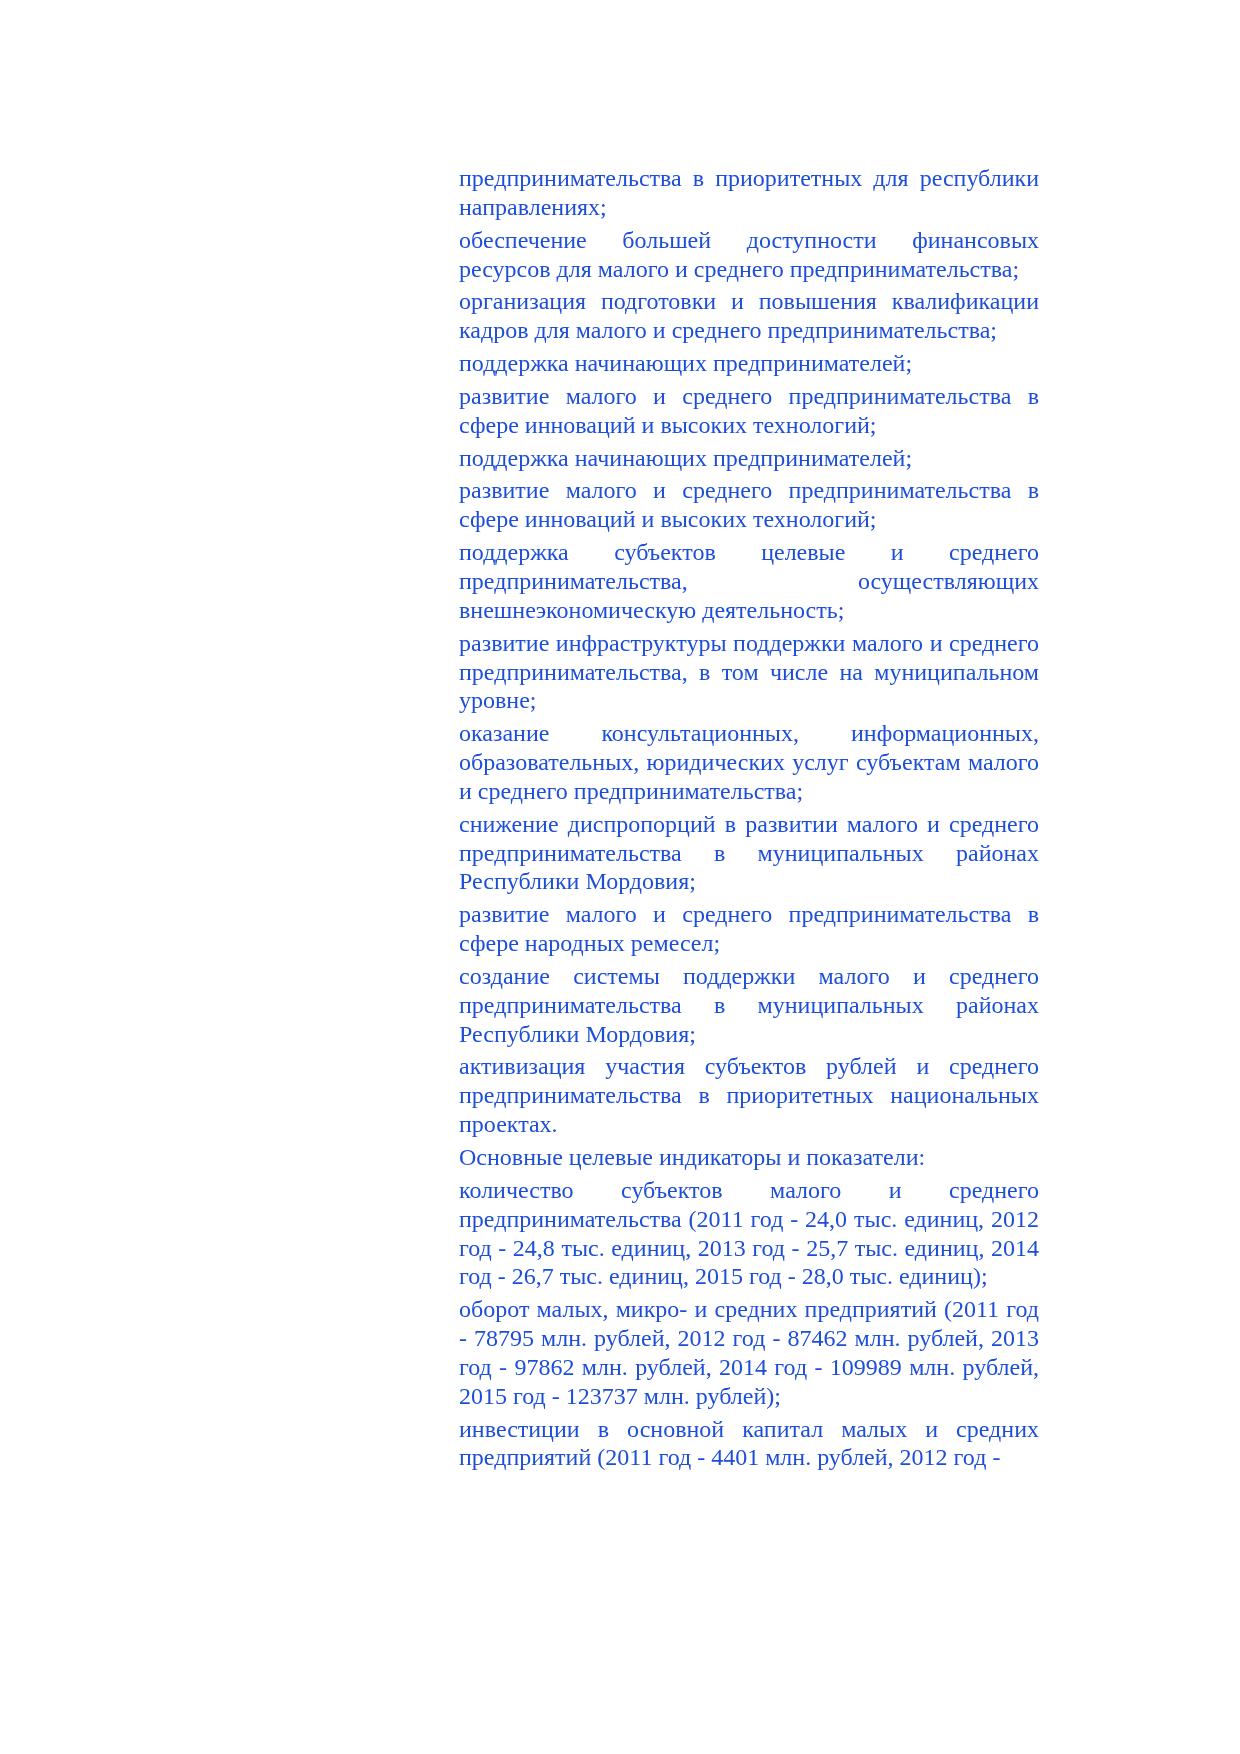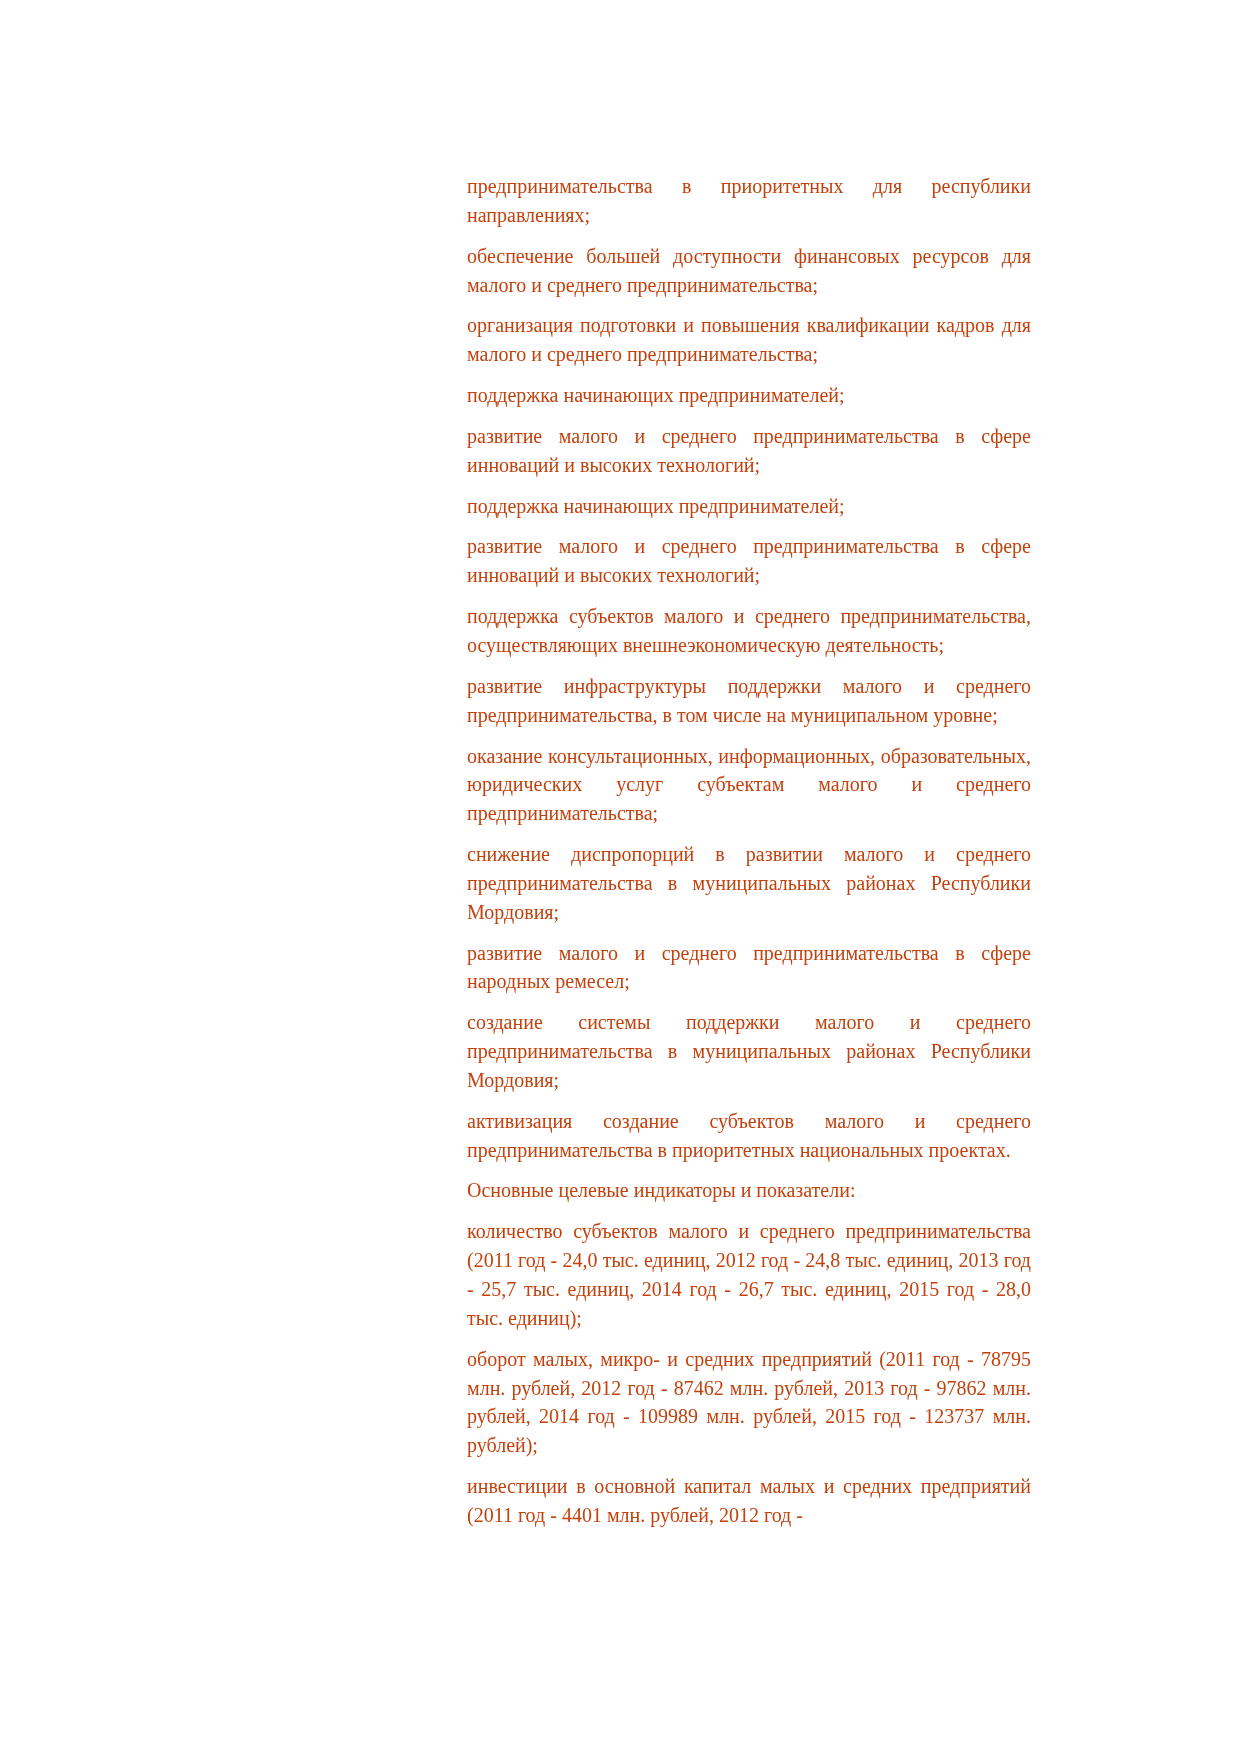--- a/index.html
+++ b/index.html
@@ -1,43 +1,43 @@
 <!DOCTYPE html>
 <html><head>
 <meta charset="utf-8">
 <style>
   html, body { margin: 0; padding: 0; background: #ffffff; }
   body { width: 1240px; height: 1754px; position: relative; overflow: hidden; }
   .page { position: absolute; left: 455px; top: 160px; width: 588px; }
   .para {
     font-family: "Liberation Serif", serif;
-    font-size: 20px;
+    font-size: 24px;
     line-height: 28.85px;
-    color: #c2410c;
+    color: #1d4ed8;
     text-align: justify;
-    margin: 12px;
+    margin: 4px;
     word-spacing: 0px;
   }
   .para.last-just { text-align-last: left; }
 </style>
 </head>
 <body>
 
 <div class="page">
   <p class="para">предпринимательства в приоритетных для республики направлениях;</p>
   <p class="para">обеспечение большей доступности финансовых ресурсов для малого и среднего предпринимательства;</p>
   <p class="para">организация подготовки и повышения квалификации кадров для малого и среднего предпринимательства;</p>
   <p class="para">поддержка начинающих предпринимателей;</p>
   <p class="para">развитие малого и среднего предпринимательства в сфере инноваций и высоких технологий;</p>
   <p class="para">поддержка начинающих предпринимателей;</p>
   <p class="para">развитие малого и среднего предпринимательства в сфере инноваций и высоких технологий;</p>
-  <p class="para">поддержка субъектов малого и среднего предпринимательства, осуществляющих внешнеэкономическую деятельность;</p>
+  <p class="para">поддержка субъектов целевые и среднего предпринимательства, осуществляющих внешнеэкономическую деятельность;</p>
   <p class="para">развитие инфраструктуры поддержки малого и среднего предпринимательства, в том числе на муниципальном уровне;</p>
   <p class="para">оказание консультационных, информационных, образовательных, юридических услуг субъектам малого и среднего предпринимательства;</p>
   <p class="para">снижение диспропорций в развитии малого и среднего предпринимательства в муниципальных районах Республики Мордовия;</p>
   <p class="para">развитие малого и среднего предпринимательства в сфере народных ремесел;</p>
   <p class="para">создание системы поддержки малого и среднего предпринимательства в муниципальных районах Республики Мордовия;</p>
-  <p class="para">активизация создание субъектов малого и среднего предпринимательства в приоритетных национальных проектах.</p>
+  <p class="para">активизация участия субъектов рублей и среднего предпринимательства в приоритетных национальных проектах.</p>
   <p class="para">Основные целевые индикаторы и показатели:</p>
   <p class="para">количество субъектов малого и среднего предпринимательства (2011 год - 24,0 тыс. единиц, 2012 год - 24,8 тыс. единиц, 2013 год - 25,7 тыс. единиц, 2014 год - 26,7 тыс. единиц, 2015 год - 28,0 тыс. единиц);</p>
   <p class="para">оборот малых, микро- и средних предприятий (2011 год - 78795 млн. рублей, 2012 год - 87462 млн. рублей, 2013 год - 97862 млн. рублей, 2014 год - 109989 млн. рублей, 2015 год - 123737 млн. рублей);</p>
   <p class="para last-just">инвестиции в основной капитал малых и средних предприятий (2011 год - 4401 млн. рублей, 2012 год -</p>
 </div>
 
 </body></html>

